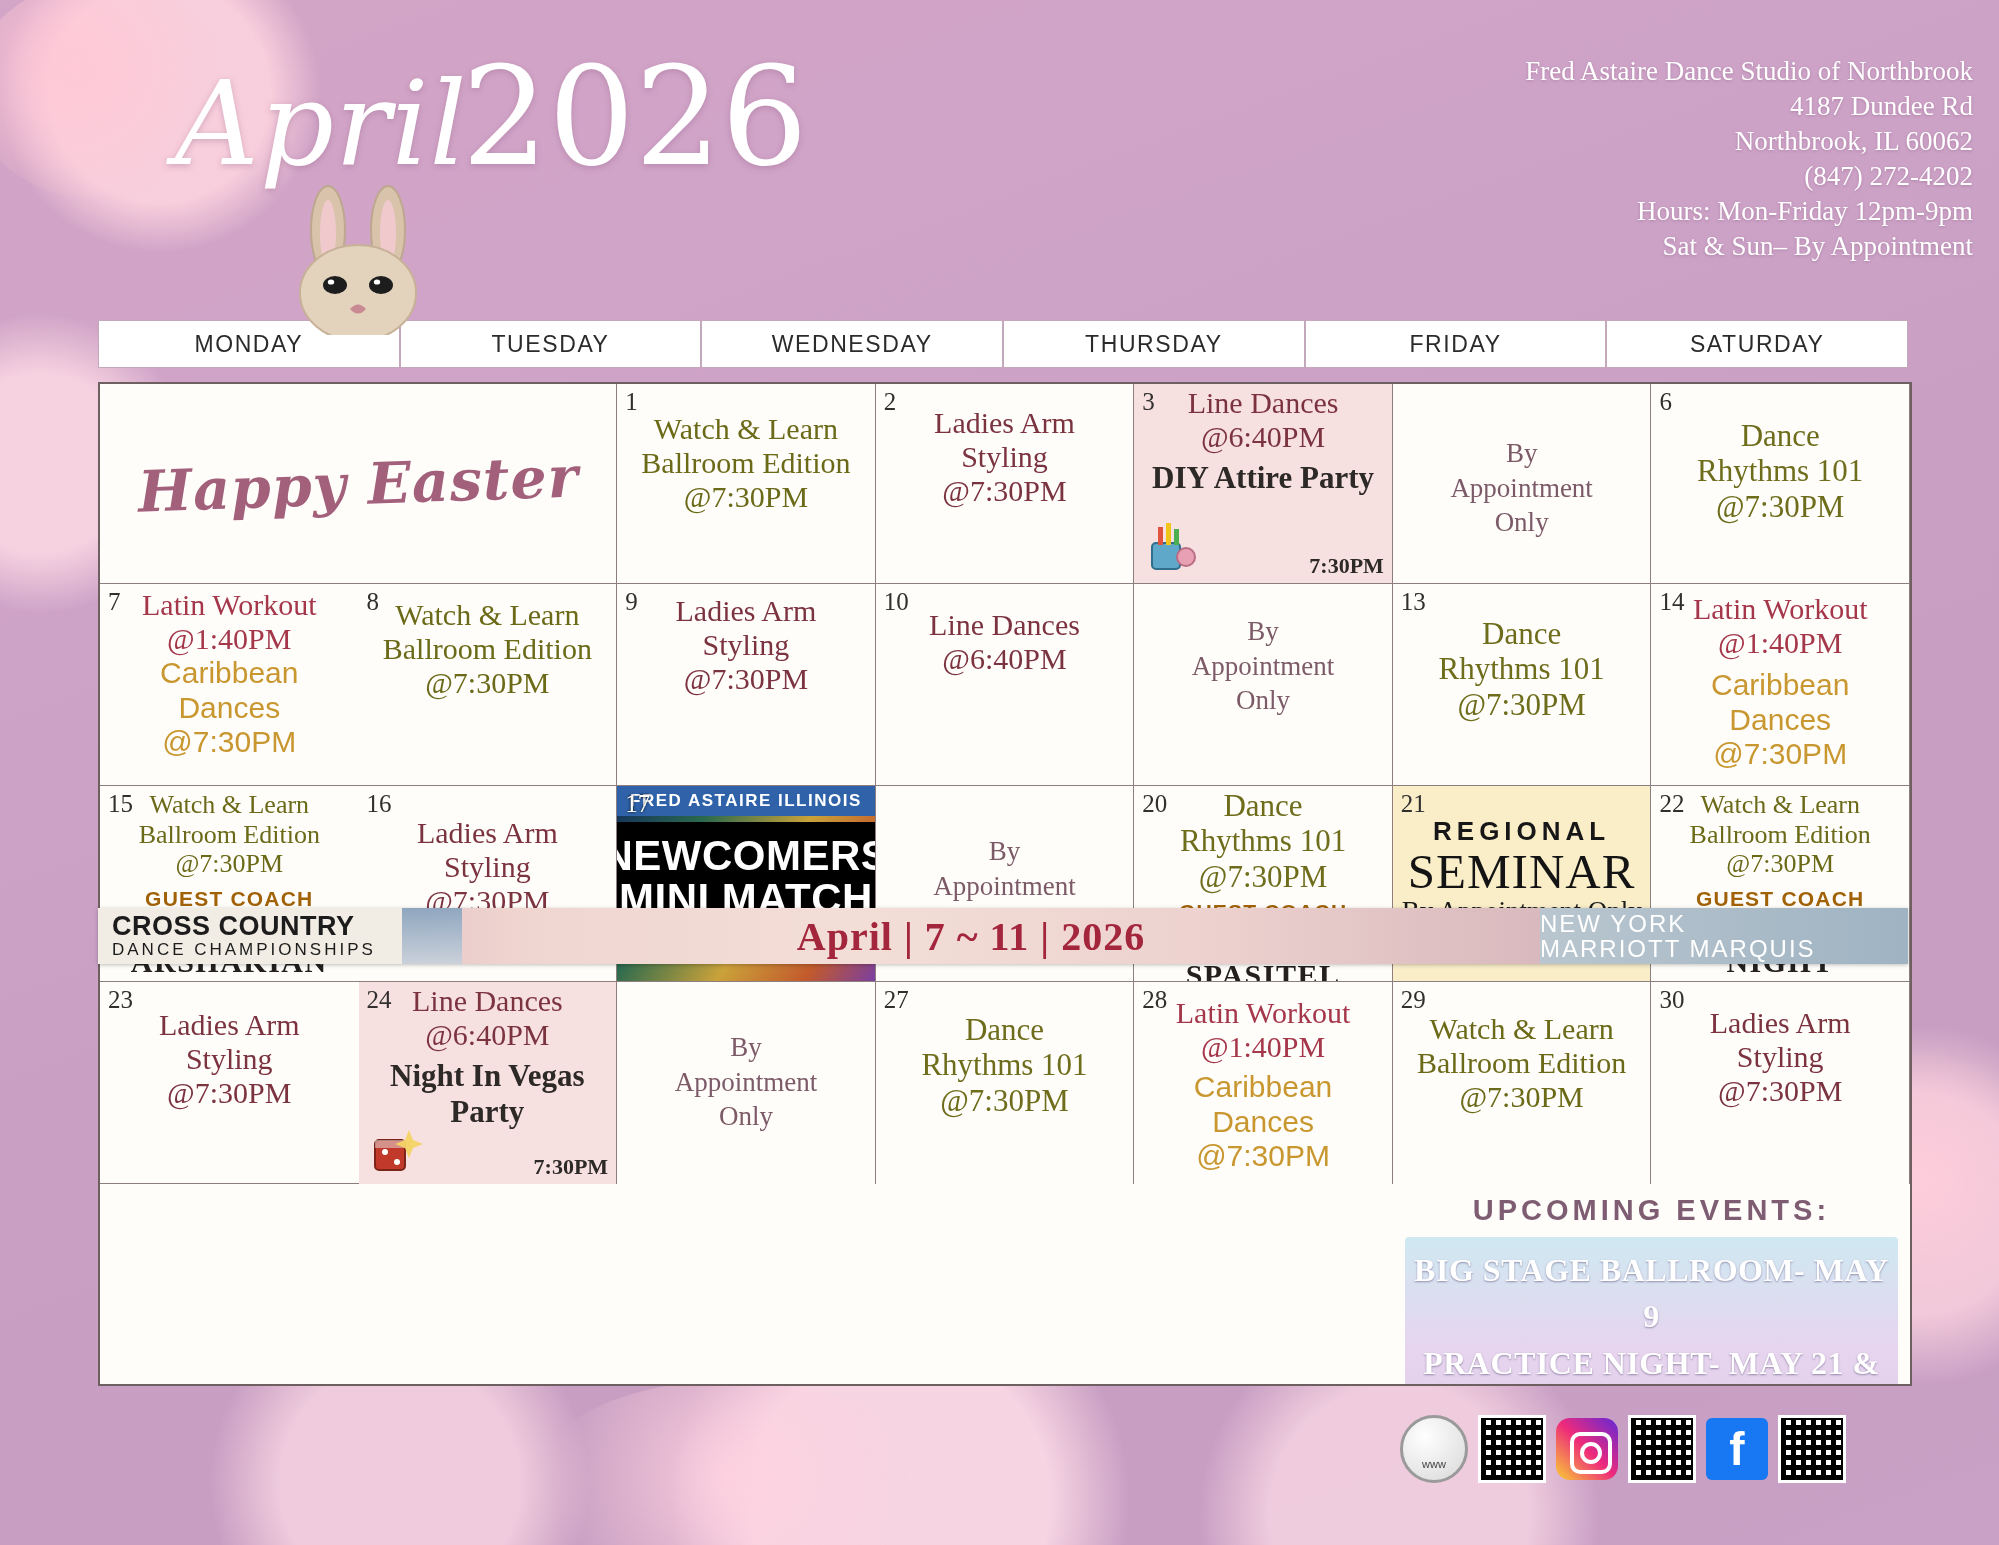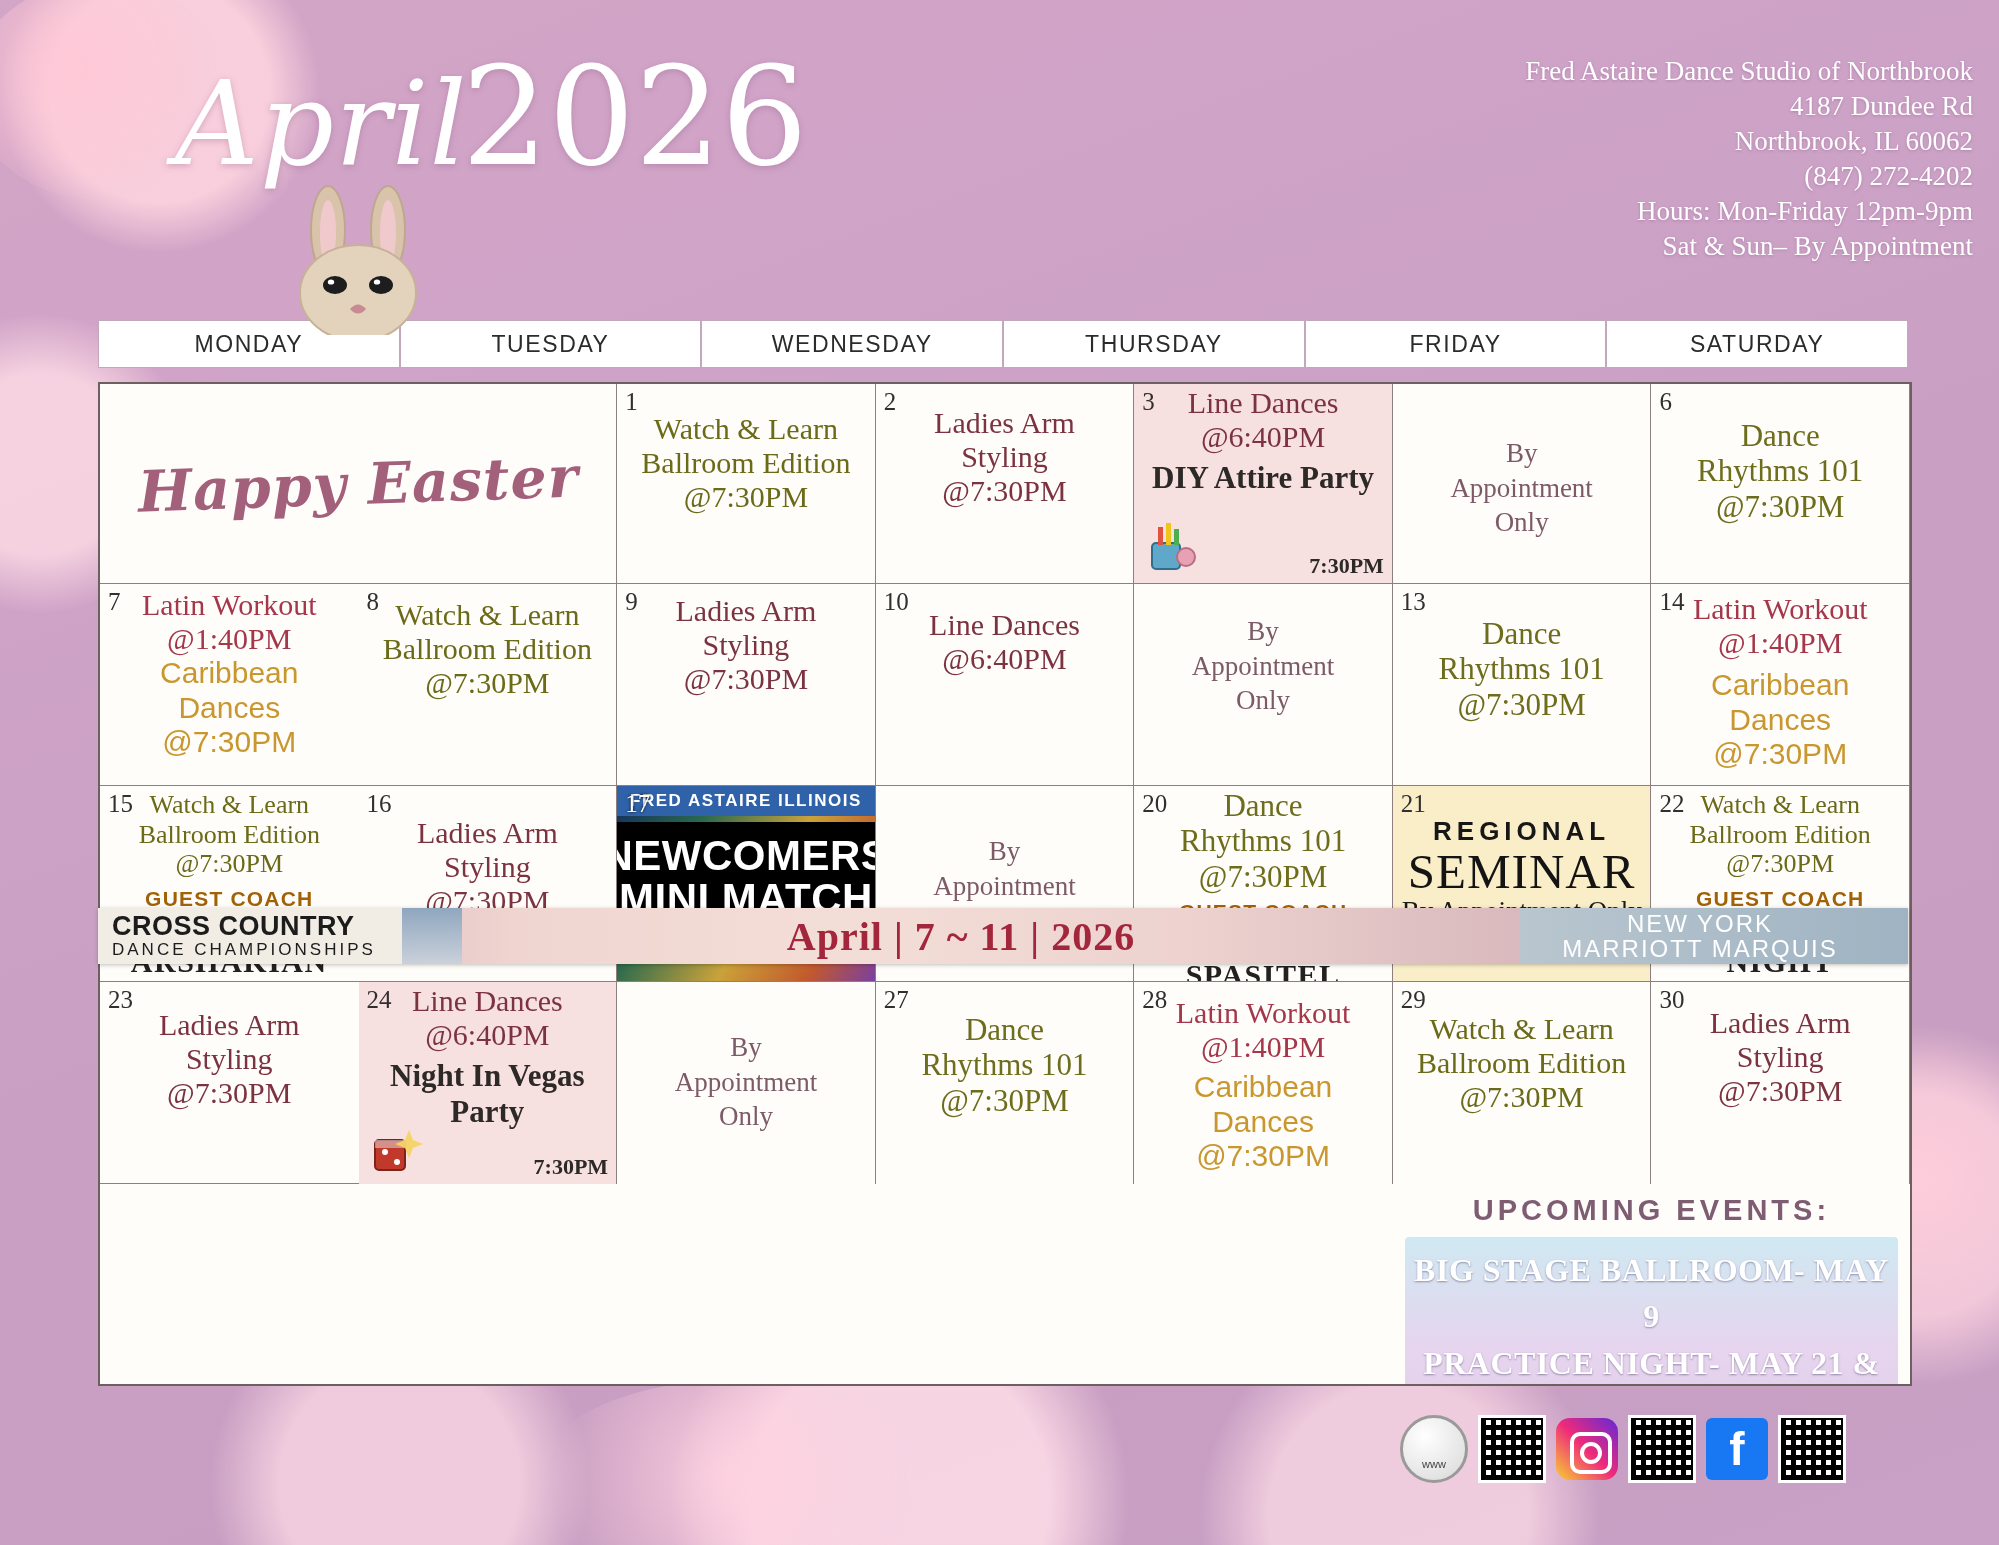--- a/index.html
+++ b/index.html
@@ -115,21 +115,21 @@
     display:flex;align-items:stretch;
     box-shadow:0 1px 4px rgba(0,0,0,.25);
   }
   .cc-left{width:290px;background:#f1ece4;display:flex;flex-direction:column;justify-content:center;padding-left:14px;}
   .cc-left .l1{font-family:"Liberation Sans",sans-serif;font-weight:bold;font-size:27px;letter-spacing:0.5px;color:#1c1c1c;line-height:1;}
   .cc-left .l2{font-family:"Liberation Sans",sans-serif;font-size:17px;letter-spacing:3px;color:#1c1c1c;}
   .cc-mid{flex:1;background:linear-gradient(90deg,#e7c8ca 0%,#f0d6d0 12%,#f3ded7 40%,#edd2cf 70%,#d9b9bd 100%);
           display:flex;align-items:center;justify-content:center;position:relative;}
   .cc-mid .dates{font-family:"Liberation Serif",serif;font-weight:bold;font-size:40px;color:#a3263c;letter-spacing:1px;}
   .cc-right{width:360px;background:linear-gradient(90deg,#b9c6cf,#9fb3c2);display:flex;flex-direction:column;
-            align-items:center;justify-content:center;padding-right:28px;}
+            align-items:flex-start;justify-content:center;padding-right:8px;}
   .cc-right .r1{font-family:"Liberation Sans",sans-serif;font-size:24px;letter-spacing:2px;color:#ffffff;line-height:1.05;}
   .cc-right .r2{font-family:"Liberation Sans",sans-serif;font-size:24px;letter-spacing:2px;color:#ffffff;line-height:1.05;}
   .cc-sky{position:absolute;left:0;top:0;bottom:0;width:60px;background:linear-gradient(180deg,#7fa0bd,#c5d2dd);opacity:.85;}
 
   
   .poster{position:absolute;inset:0;background:#111;}
   .poster .top{height:30px;background:linear-gradient(90deg,#2f62a8,#2f62a8);
      display:flex;align-items:center;justify-content:center;}
   .poster .top span{color:#fff;font-family:"Liberation Sans",sans-serif;font-size:17px;letter-spacing:1.5px;font-weight:bold;}
   .poster .hero{position:absolute;left:0;right:0;top:30px;bottom:0;

